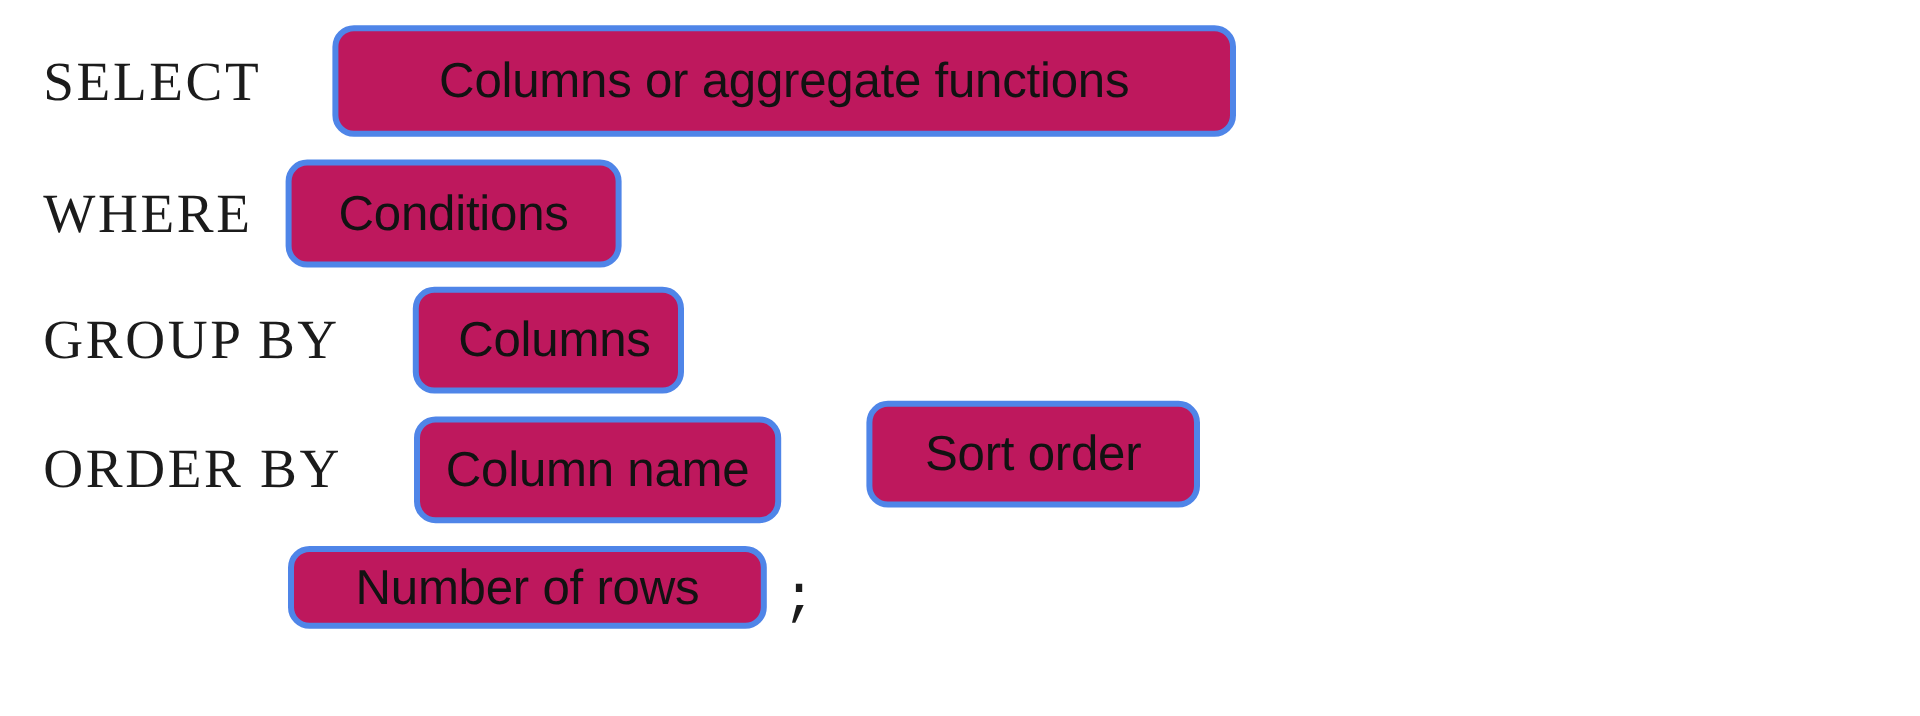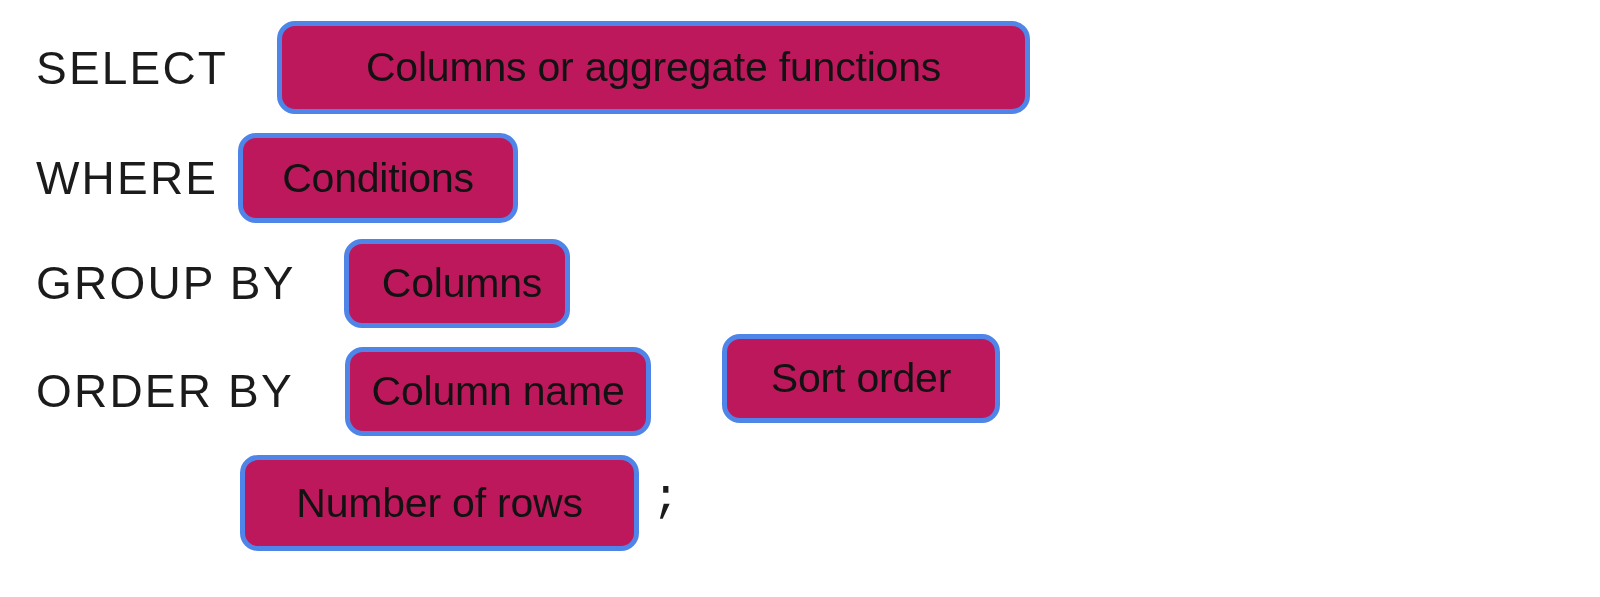--- a/index.html
+++ b/index.html
@@ -28,21 +28,21 @@
     position: absolute;
     font-family: "DejaVu Serif", "Liberation Serif", serif;
     font-size: 46px;
     line-height: 1;
     letter-spacing: 0px;
     color: #1b1b1b;
     white-space: pre;
     font-weight: 400;
   }
   .kw-mono {
-    font-family: Liberation Sans, sans-serif;
+    font-family: Liberation Serif, serif;
     font-size: 46px;
     letter-spacing: 2.2px;
   }
 
   
   .slot {
     position: absolute;
     box-sizing: border-box;
     background: #be185d;
     border: 5px solid #4f85e8;
@@ -99,19 +99,19 @@
 
   <div class="slot" style="left:345px; top:347px; width:306px; height:89px;">
     <span class="slot-label">Column name</span>
   </div>
 
   <div class="slot" style="left:722px; top:334px; width:278px; height:89px;">
     <span class="slot-label">Sort order</span>
   </div>
 
 
-  <div class="slot" style="left:240px; top:455px; width:399px; height:96px;">
+  <div class="slot" style="left:240px; top:455px; width:399px; height:69px;">
     <span class="slot-label">Number of rows</span>
   </div>
 
   <div class="punct" style="left:652px; top:476px;">;</div>
 
 </div>
 
 </body></html>

